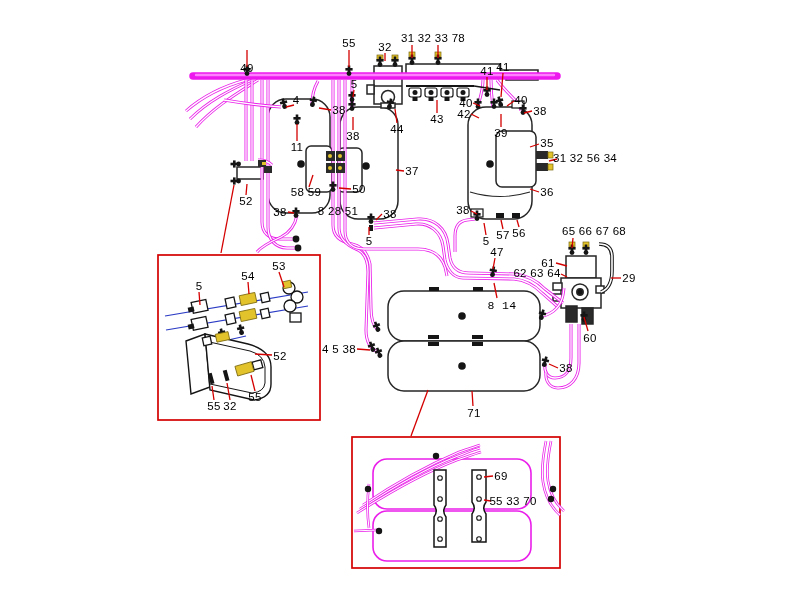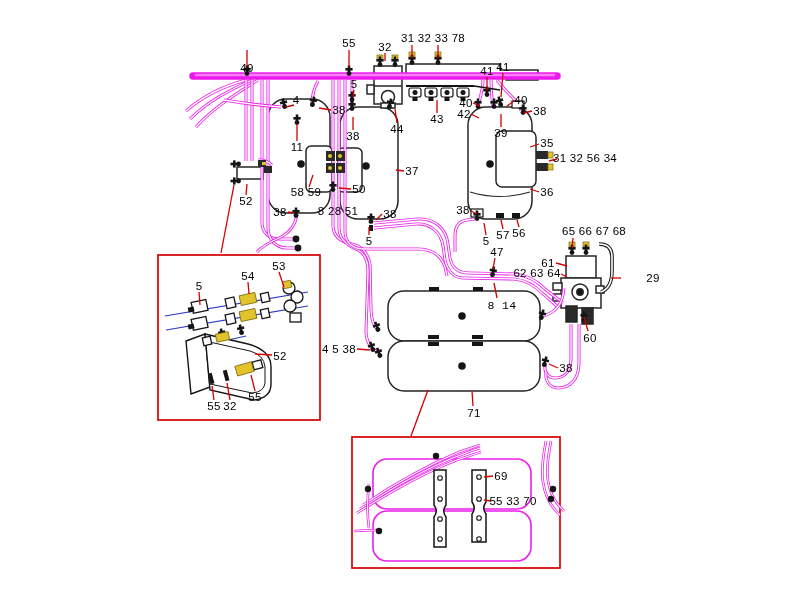--- a/index.html
+++ b/index.html
@@ -422,21 +422,21 @@
       <span class="lbl" style="left: 390px; top: 214px;">38</span>
       <span class="lbl" style="left: 463px; top: 210px;">38</span>
       <span class="lbl" style="left: 486px; top: 241px;">5</span>
       <span class="lbl" style="left: 503px; top: 235px;">57</span>
       <span class="lbl" style="left: 519px; top: 233px;">56</span>
       <span class="lbl" style="left: 497px; top: 252px;">47</span>
       <span class="lbl" style="left: 502px; top: 305px; font-family: Liberation Mono, monospace;">8 14</span>
       <span class="lbl" style="left: 594px; top: 231px;">65 66 67 68</span>
       <span class="lbl" style="left: 548px; top: 263px;">61</span>
       <span class="lbl" style="left: 537px; top: 273px;">62 63 64</span>
-      <span class="lbl" style="left: 629px; top: 278px; margin-left: 24px;">29</span>
+      <span class="lbl" style="left: 629px; top: 278px;">29</span>
       <span class="lbl" style="left: 590px; top: 338px;">60</span>
       <span class="lbl" style="left: 339px; top: 349px;">4 5 38</span>
       <span class="lbl" style="left: 474px; top: 413px;">71</span>
       <span class="lbl" style="left: 566px; top: 368px;">38</span>
       <span class="lbl" style="left: 199px; top: 286px;">5</span>
       <span class="lbl" style="left: 248px; top: 276px;">54</span>
       <span class="lbl" style="left: 279px; top: 266px;">53</span>
       <span class="lbl" style="left: 280px; top: 356px;">52</span>
       <span class="lbl" style="left: 255px; top: 397px;">55</span>
       <span class="lbl" style="left: 230px; top: 406px;">32</span>

